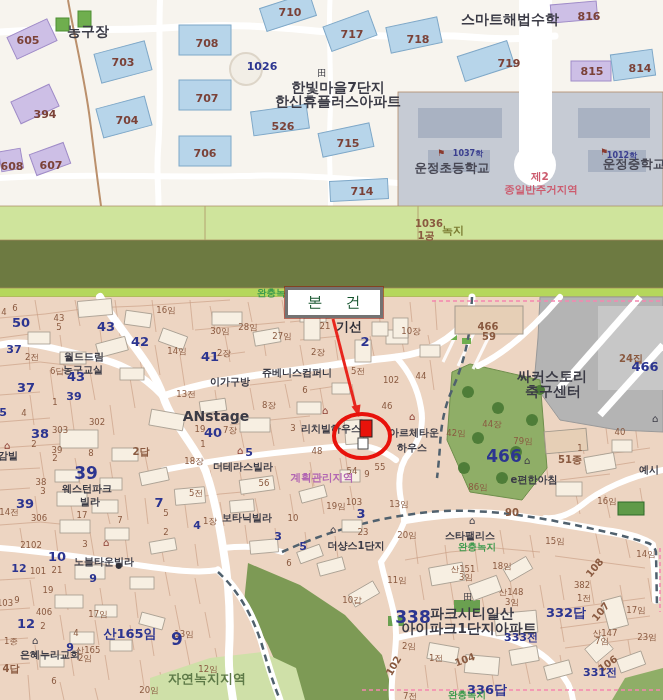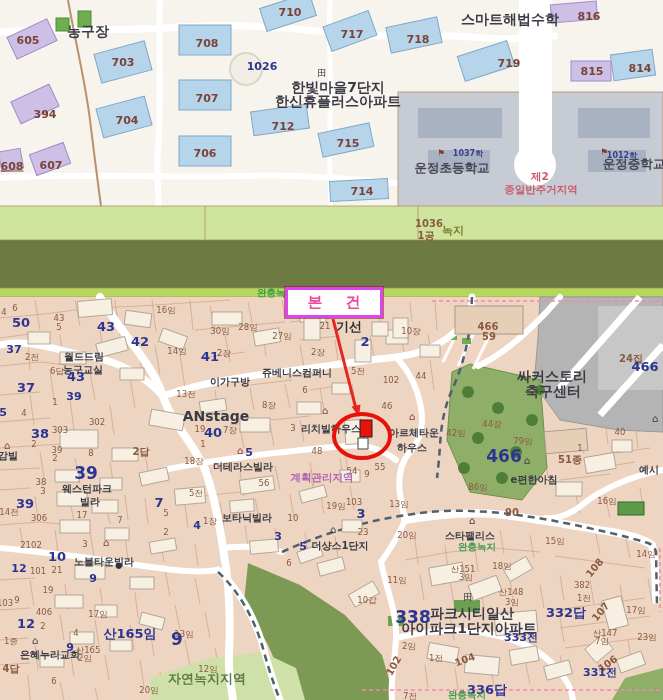--- a/index.html
+++ b/index.html
@@ -25,23 +25,23 @@
   .zone-purple{color:#b266b2;font-weight:bold;font-size:10.5px;}
   .zone-green{color:#3d9a4d;font-weight:bold;font-size:9.5px;}
   .zone-olive{color:#5e7a48;font-weight:bold;font-size:13px;}
   .olive-md{color:#7a7a30;font-weight:bold;font-size:11px;}
   .icon-red{color:#8a3b30;font-size:10px;}
   .icon-dark{color:#3b3b46;font-size:10px;}
   .icon-grid{color:#2f2f38;font-size:9px;}
   .icon-flag{color:#8a3b30;font-size:9px;}
   .icon-dot{color:#2f2f38;font-size:8px;}
   #subject-box{position:absolute;left:285px;top:287px;width:92px;height:25px;z-index:10;
-       background:#fff;border:3px solid #d946ef;box-shadow:0 0 0 1px rgba(150,20,10,.55);
+       background:#fff;border:3px solid #737373;box-shadow:0 0 0 1px rgba(150,20,10,.55);
        display:flex;align-items:center;justify-content:center;
-       color:#ec4899;font-weight:bold;font-size:15px;letter-spacing:9px;text-indent:9px;}
+       color:#14532d;font-weight:normal;font-size:15px;letter-spacing:9px;text-indent:9px;}
 </style>
 </head>
 <body>
 
 <div id="map">
 
   <svg id="decor" width="663" height="700" viewBox="0 0 663 700">
 
     <rect x="0" y="0" width="663" height="213" fill="#f7f4ee"></rect>
 
@@ -266,28 +266,28 @@
       <rect x="345" y="420" width="18" height="24" transform="rotate(-4 354 432)"></rect>
     </g>
     <rect x="455" y="306" width="68" height="28" fill="#e6cfb6" stroke="#a39a8d"></rect>
     <rect x="545" y="430" width="42" height="22" fill="#e6cfb6" stroke="#a39a8d" transform="rotate(-5 566 441)"></rect>
   </svg>
 
   <div id="labels">
       <span class="lb apt" style="left: 28px; top: 40px; transform: translate(-50%, -50%);">605</span>
       <span class="lb apt" style="left: 45px; top: 114px; transform: translate(-50%, -50%);">394</span>
       <span class="lb apt" style="left: 51px; top: 165px; transform: translate(-50%, -50%);">607</span>
-      <span class="lb apt" style="left: 12px; top: 166px; transform: translate(-50%, -50%); text-decoration: underline;">608</span>
+      <span class="lb apt" style="left: 12px; top: 166px; transform: translate(-50%, -50%);">608</span>
       <span class="lb apt" style="left: 123px; top: 62px; transform: translate(-50%, -50%);">703</span>
       <span class="lb apt" style="left: 127px; top: 120px; transform: translate(-50%, -50%);">704</span>
       <span class="lb apt" style="left: 205px; top: 153px; transform: translate(-50%, -50%);">706</span>
       <span class="lb apt" style="left: 207px; top: 98px; transform: translate(-50%, -50%);">707</span>
       <span class="lb apt" style="left: 207px; top: 43px; transform: translate(-50%, -50%);">708</span>
       <span class="lb apt" style="left: 290px; top: 12px; transform: translate(-50%, -50%);">710</span>
-      <span class="lb apt" style="left: 283px; top: 126px; transform: translate(-50%, -50%);">712</span>
+      <span class="lb apt" style="left: 283px; top: 126px; transform: translate(-50%, -50%);">526</span>
       <span class="lb apt" style="left: 362px; top: 191px; transform: translate(-50%, -50%);">714</span>
       <span class="lb apt" style="left: 348px; top: 143px; transform: translate(-50%, -50%);">715</span>
       <span class="lb apt" style="left: 352px; top: 34px; transform: translate(-50%, -50%);">717</span>
       <span class="lb apt" style="left: 418px; top: 39px; transform: translate(-50%, -50%);">718</span>
       <span class="lb apt" style="left: 509px; top: 63px; transform: translate(-50%, -50%);">719</span>
       <span class="lb apt" style="left: 640px; top: 68px; transform: translate(-50%, -50%);">814</span>
       <span class="lb apt" style="left: 592px; top: 71px; transform: translate(-50%, -50%);">815</span>
       <span class="lb apt" style="left: 589px; top: 16px; transform: translate(-50%, -50%);">816</span>
       <span class="lb blue-md" style="left: 262px; top: 66px; transform: translate(-50%, -50%);">1026</span>
       <span class="lb name-md" style="left: 88px; top: 31px; transform: translate(-50%, -50%);">농구장</span>
@@ -441,21 +441,21 @@
       <span class="lb brown-md" style="left: 11px; top: 669px; transform: translate(-50%, -50%); text-align: right;">4답</span>
       <span class="lb brown-sm" style="left: 54px; top: 681px; transform: translate(-50%, -50%);">6</span>
       <span class="lb blue-lg" style="left: 130px; top: 633px; transform: translate(-50%, -50%);">산165임</span>
       <span class="lb brown-sm" style="left: 184px; top: 634px; transform: translate(-50%, -50%);">13임</span>
       <span class="lb blue-xl" style="left: 177px; top: 639px; transform: translate(-50%, -50%);">9</span>
       <span class="lb brown-sm" style="left: 208px; top: 669px; transform: translate(-50%, -50%);">12임</span>
       <span class="lb zone-olive" style="left: 207px; top: 678px; transform: translate(-50%, -50%);">자연녹지지역</span>
       <span class="lb brown-sm" style="left: 149px; top: 690px; transform: translate(-50%, -50%);">20임</span>
       <span class="lb icon-dark" style="left: 333px; top: 530px; transform: translate(-50%, -50%);">⌂</span>
       <span class="lb blue-md" style="left: 303px; top: 546px; transform: translate(-50%, -50%);">5</span>
-      <span class="lb name" style="left: 340px; top: 546px; transform: translate(-50%, -50%);">더샹스1단지</span>
+      <span class="lb name" style="left: 356px; top: 546px; transform: translate(-50%, -50%);">더샹스1단지</span>
       <span class="lb brown-sm" style="left: 363px; top: 532px; transform: translate(-50%, -50%);">23</span>
       <span class="lb brown-sm" style="left: 289px; top: 563px; transform: translate(-50%, -50%);">6</span>
       <span class="lb brown-sm" style="left: 336px; top: 506px; transform: translate(-50%, -50%);">19임</span>
       <span class="lb brown-sm" style="left: 354px; top: 502px; transform: translate(-50%, -50%);">103</span>
       <span class="lb blue-lg" style="left: 361px; top: 513px; transform: translate(-50%, -50%);">3</span>
       <span class="lb brown-sm" style="left: 399px; top: 504px; transform: translate(-50%, -50%);">13임</span>
       <span class="lb brown-sm" style="left: 407px; top: 535px; transform: translate(-50%, -50%);">20임</span>
       <span class="lb icon-dark" style="left: 472px; top: 521px; transform: translate(-50%, -50%);">⌂</span>
       <span class="lb name" style="left: 470px; top: 536px; transform: translate(-50%, -50%);">스타팰리스</span>
       <span class="lb zone-green" style="left: 477px; top: 547px; transform: translate(-50%, -50%);">완충녹지</span>
@@ -482,21 +482,21 @@
       <span class="lb blue-lg" style="left: 487px; top: 689px; transform: translate(-50%, -50%);">336답</span>
       <span class="lb zone-green" style="left: 467px; top: 695px; transform: translate(-50%, -50%);">완충녹지</span>
       <span class="lb brown-sm" style="left: 410px; top: 696px; transform: translate(-50%, -50%);">7전</span>
       <span class="lb brown-md" style="left: 601px; top: 612px; transform: translate(-50%, -50%) rotate(-50deg);">107</span>
       <span class="lb brown-sm" style="left: 636px; top: 610px; transform: translate(-50%, -50%);">17임</span>
       <span class="lb brown-sm" style="left: 605px; top: 633px; transform: translate(-50%, -50%);">산147</span>
       <span class="lb brown-sm" style="left: 602px; top: 641px; transform: translate(-50%, -50%);">7임</span>
       <span class="lb brown-sm" style="left: 647px; top: 637px; transform: translate(-50%, -50%);">23임</span>
       <span class="lb brown-md" style="left: 608px; top: 664px; transform: translate(-50%, -50%) rotate(-35deg);">106</span>
       <span class="lb blue-md" style="left: 600px; top: 672px; transform: translate(-50%, -50%);">331전</span>
-      <span class="lb brown-sm" style="left: 367px; top: 600px; transform: translate(-50%, -50%);">10갑</span>
+      <span class="lb brown-sm" style="left: 352px; top: 600px; transform: translate(-50%, -50%);">10갑</span>
       <span class="lb brown-sm" style="left: 397px; top: 580px; transform: translate(-50%, -50%);">11임</span>
       <span class="lb brown-sm" style="left: 607px; top: 501px; transform: translate(-50%, -50%);">16임</span>
       <span class="lb brown-md" style="left: 512px; top: 513px; transform: translate(-50%, -50%);">90</span>
     </div>
 
   <svg id="anno" width="663" height="700" viewBox="0 0 663 700">
     <line x1="333" y1="319" x2="356" y2="409" stroke="#e8251d" stroke-width="3"></line>
     <polygon points="359,417 360.5,404.5 351.5,406.5" fill="#e8251d"></polygon>
     <rect x="360" y="420" width="12" height="17" fill="#e8130b" stroke="#222222" stroke-width="1"></rect>
     <rect x="358" y="438" width="10" height="11" fill="#ffffff" stroke="#444444" stroke-width="1"></rect>

